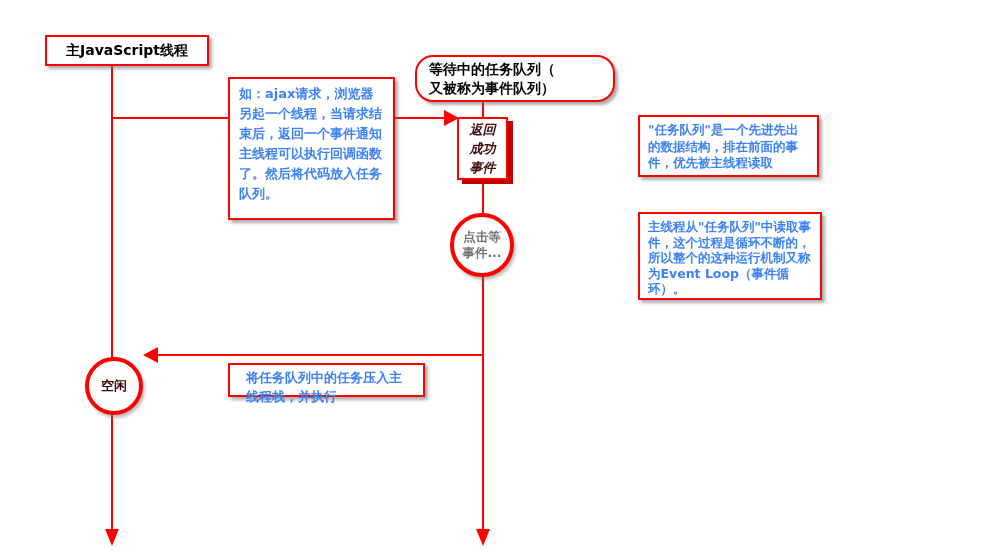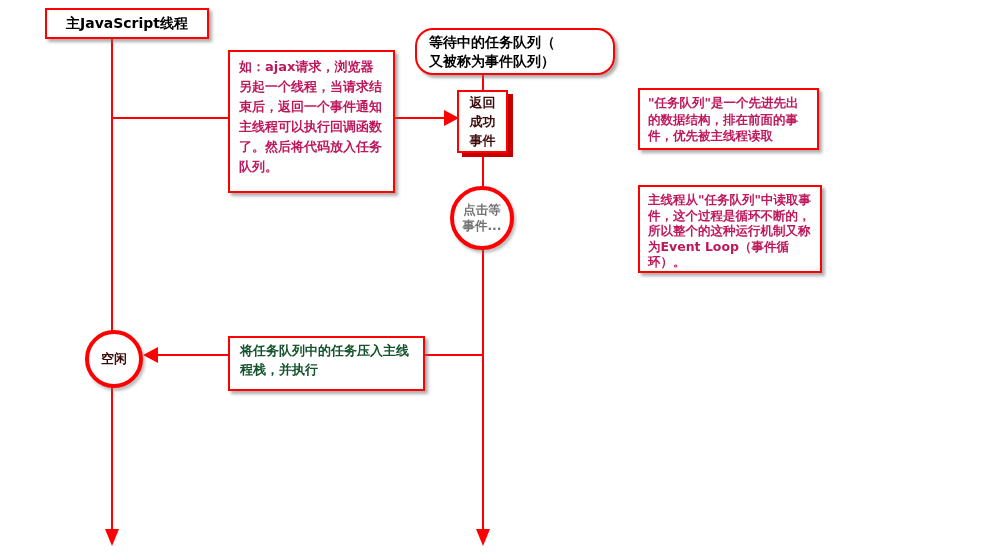--- a/index.html
+++ b/index.html
@@ -21,48 +21,49 @@
   .arrow-left  { border-top: 8px solid transparent; border-bottom: 8px solid transparent; border-right: 15px solid #ff0000; }
 
   
   .node {
     position: absolute;
     background: #ffffff;
     border: 2px solid #ff0000;
     box-shadow: 3px 3px 3px rgba(110,110,110,0.55);
     font-weight: bold;
     z-index: 3;
+    margin-top: 27px;
   }
   .center { display: flex; align-items: center; justify-content: center; text-align: center; }
   .preline { white-space: pre-line; }
 
   .header-node { font-size: 14px; color: #000000; }
   .note {
     font-size: 12.5px;
-    color: #be185d;
+    color: #3b82f6;
     line-height: 16.5px;
     padding: 5px 8px;
     text-align: left;
   }
   .circle {
     border-radius: 50%;
     border-width: 4px;
     box-shadow: 2px 3px 3px rgba(110,110,110,0.45);
   }
 
   #main-thread   { left: 45px;  top: 8px;   width: 164px; height: 31px; }
   #task-queue    { left: 415px; top: 28px;  width: 200px; height: 47px; font-size: 14px; line-height: 19px; padding: 4px 12px; display:flex; align-items:center;border-radius:18px; }
   #ajax-note     { left: 228px; top: 50px;  width: 167px; height: 143px; font-size: 13px; line-height: 20px; padding: 5px 9px; }
   #success-event { left: 457px; top: 90px;  width: 51px;  height: 63px; font-size: 13px; line-height: 19px;
-                   box-shadow: 5px 4px 0 #c40000; color: #3d0c0c; }
+                   box-shadow: 5px 4px 0 #c40000; color: #3d0c0c; font-style: italic; }
   #click-event   { left: 450px; top: 186px; width: 64px;  height: 64px; font-size: 12.5px; line-height: 16px; color: #737373; }
   #fifo-note     { left: 638px; top: 88px;  width: 181px; height: 62px; }
   #event-loop-note { left: 638px; top: 185px; width: 184px; height: 88px; line-height: 15.5px; }
   #idle          { left: 85px;  top: 330px; width: 58px;  height: 58px; font-size: 13px; color: #3d0c0c; }
-  #push-task     { left: 228px; top: 336px; width: 197px; height: 55px; font-size: 13px; line-height: 19px; padding: 3px 10px; color: #14532d; }
+  #push-task     { left: 228px; top: 336px; width: 197px; height: 34px; font-size: 13px; line-height: 19px; padding: 3px 16px; color: #3b82f6; }
 
   #vline-main   { left: 111px; top: 39px;  width: 2px; height: 492px; }
   #vline-queue  { left: 482px; top: 75px;  width: 2px; height: 456px; }
   #hline-success{ left: 112px; top: 117px; width: 332px; height: 2px; }
   #hline-push   { left: 157px; top: 354px; width: 326px; height: 2px; }
 
   #arrow-main-down  { left: 105px; top: 529px; }
   #arrow-queue-down { left: 476px; top: 529px; }
   #arrow-success    { left: 444px; top: 110px; }
   #arrow-idle       { left: 143px; top: 347px; }

